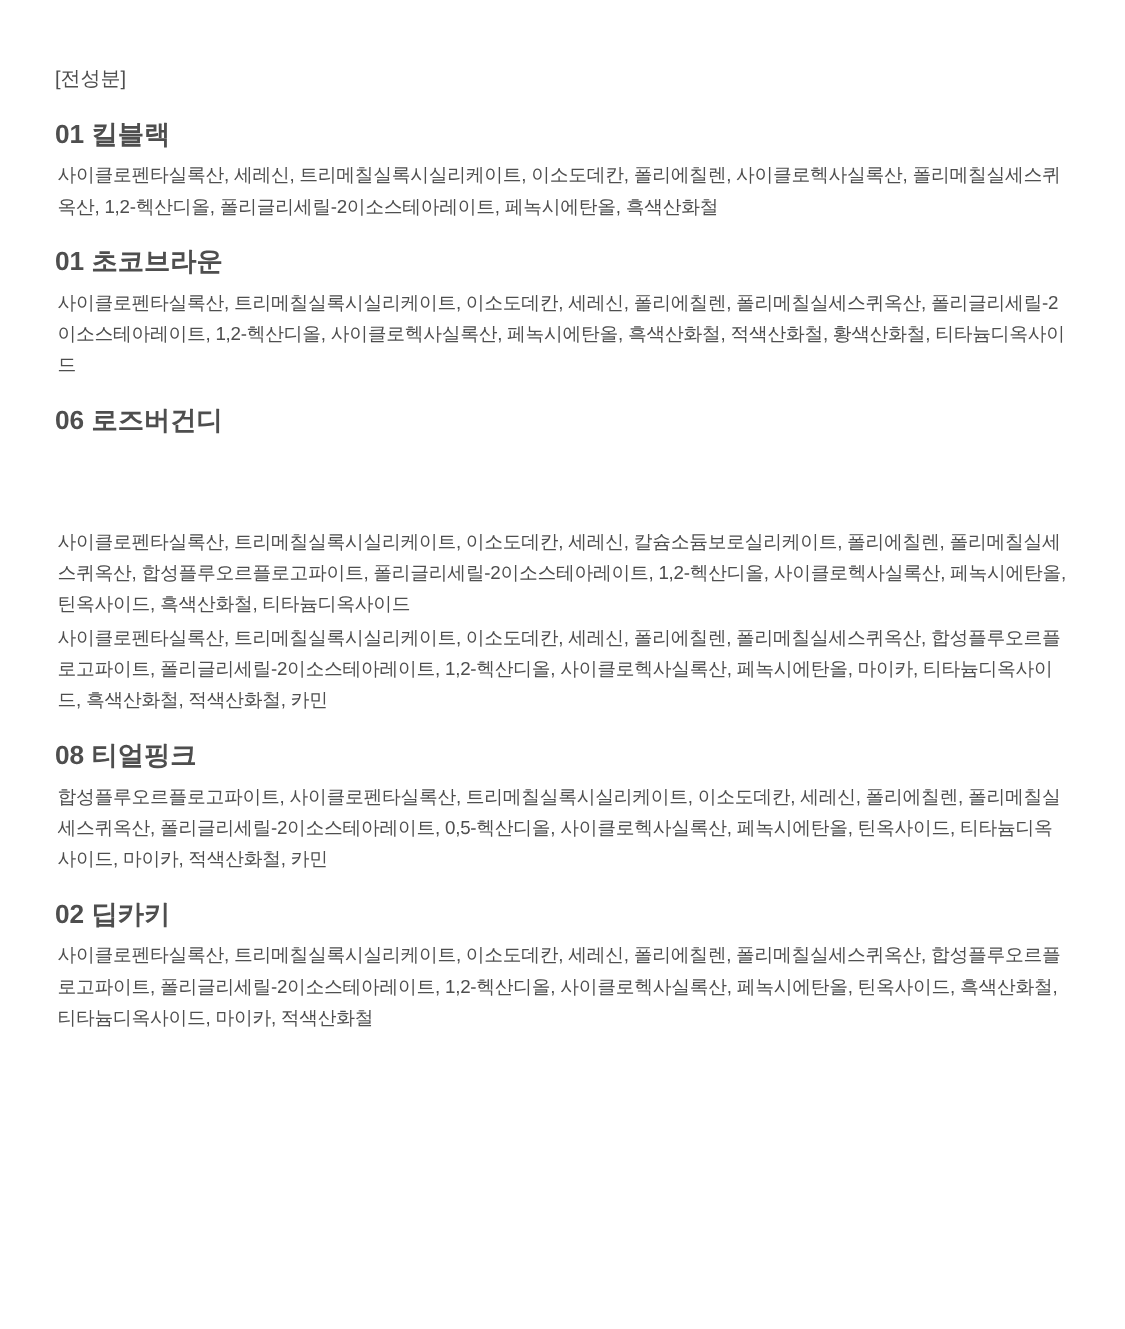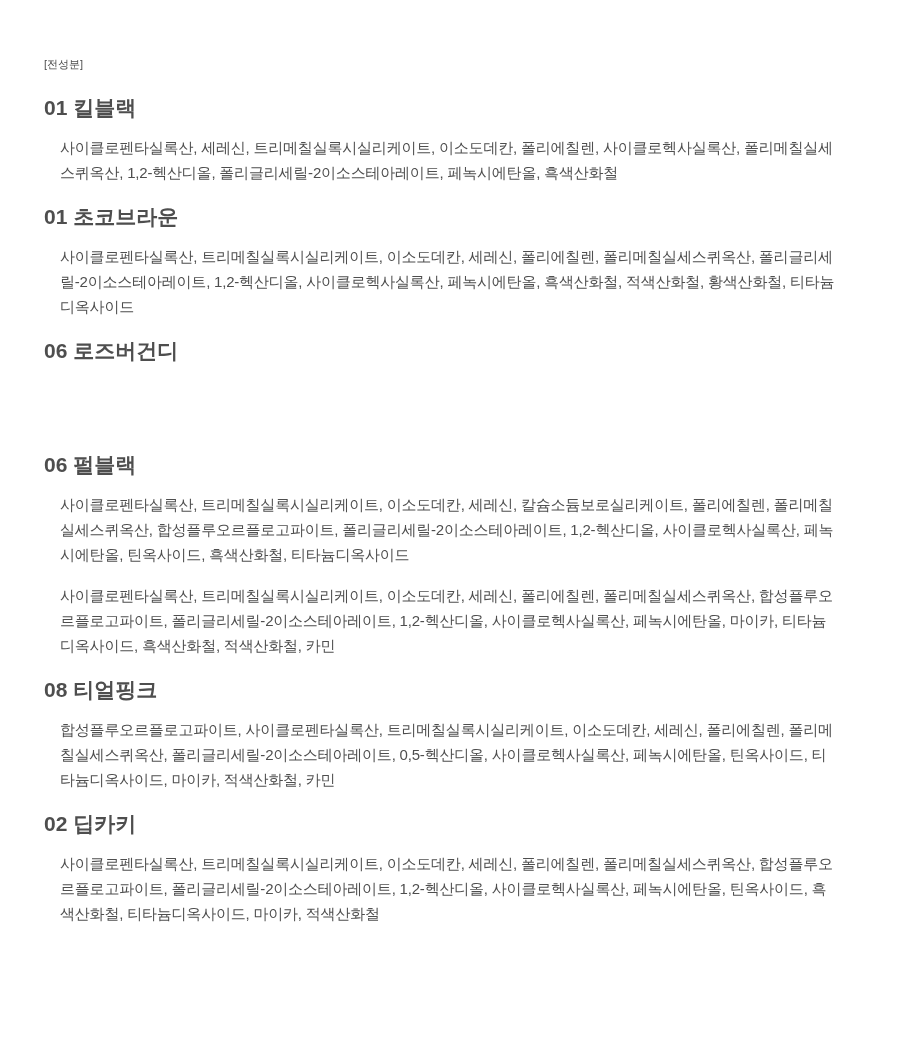--- a/index.html
+++ b/index.html
@@ -12,36 +12,36 @@
     min-height: 1063px;
     font-family: "Liberation Sans", "DejaVu Sans", sans-serif;
     color: #4e4e4e;
     -webkit-font-smoothing: antialiased;
   }
   .page {
     padding: 52px 44px 30px 44px;
     box-sizing: border-box;
   }
   .section-header {
-    font-size: 11px;
+    font-size: 16px;
     font-weight: 400;
     margin: 0 0 6px 0;
     line-height: 24px;
   }
   .shade-block { }
   .shade-title {
     font-size: 21px;
     font-weight: 700;
     margin: 21px 0 9px 0;
     line-height: 22px;
   }
   .shade-ingredients {
     font-size: 15px;
     font-weight: 400;
-    margin: 16px;
+    margin: 2px;
     line-height: 25px;
     letter-spacing: -0.2px;
     word-break: break-all;
   }
   .block-gap {
     height: 62px;
   }
 </style>
 </head>
 <body>
@@ -61,21 +61,20 @@
     <p class="shade-ingredients">사이클로펜타실록산, 트리메칠실록시실리케이트, 이소도데칸, 세레신, 폴리에칠렌, 폴리메칠실세스퀴옥산, 폴리글리세릴-2이소스테아레이트, 1,2-헥산디올, 사이클로헥사실록산, 페녹시에탄올, 흑색산화철, 적색산화철, 황색산화철, 티타늄디옥사이드</p>
   </div>
 
   <div class="shade-block">
     <h3 class="shade-title">06 로즈버건디</h3>
   </div>
 
   <div class="block-gap"></div>
 
   <div class="shade-block">
-    <h3 class="shade-title">06 펄블랙</h3>
     <p class="shade-ingredients">사이클로펜타실록산, 트리메칠실록시실리케이트, 이소도데칸, 세레신, 칼슘소듐보로실리케이트, 폴리에칠렌, 폴리메칠실세스퀴옥산, 합성플루오르플로고파이트, 폴리글리세릴-2이소스테아레이트, 1,2-헥산디올, 사이클로헥사실록산, 페녹시에탄올, 틴옥사이드, 흑색산화철, 티타늄디옥사이드</p>
   </div>
 
   <div class="shade-block">
     <p class="shade-ingredients">사이클로펜타실록산, 트리메칠실록시실리케이트, 이소도데칸, 세레신, 폴리에칠렌, 폴리메칠실세스퀴옥산, 합성플루오르플로고파이트, 폴리글리세릴-2이소스테아레이트, 1,2-헥산디올, 사이클로헥사실록산, 페녹시에탄올, 마이카, 티타늄디옥사이드, 흑색산화철, 적색산화철, 카민</p>
   </div>
 
   <div class="shade-block">
     <h3 class="shade-title">08 티얼핑크</h3>
     <p class="shade-ingredients">합성플루오르플로고파이트, 사이클로펜타실록산, 트리메칠실록시실리케이트, 이소도데칸, 세레신, 폴리에칠렌, 폴리메칠실세스퀴옥산, 폴리글리세릴-2이소스테아레이트, 0,5-헥산디올, 사이클로헥사실록산, 페녹시에탄올, 틴옥사이드, 티타늄디옥사이드, 마이카, 적색산화철, 카민</p>

